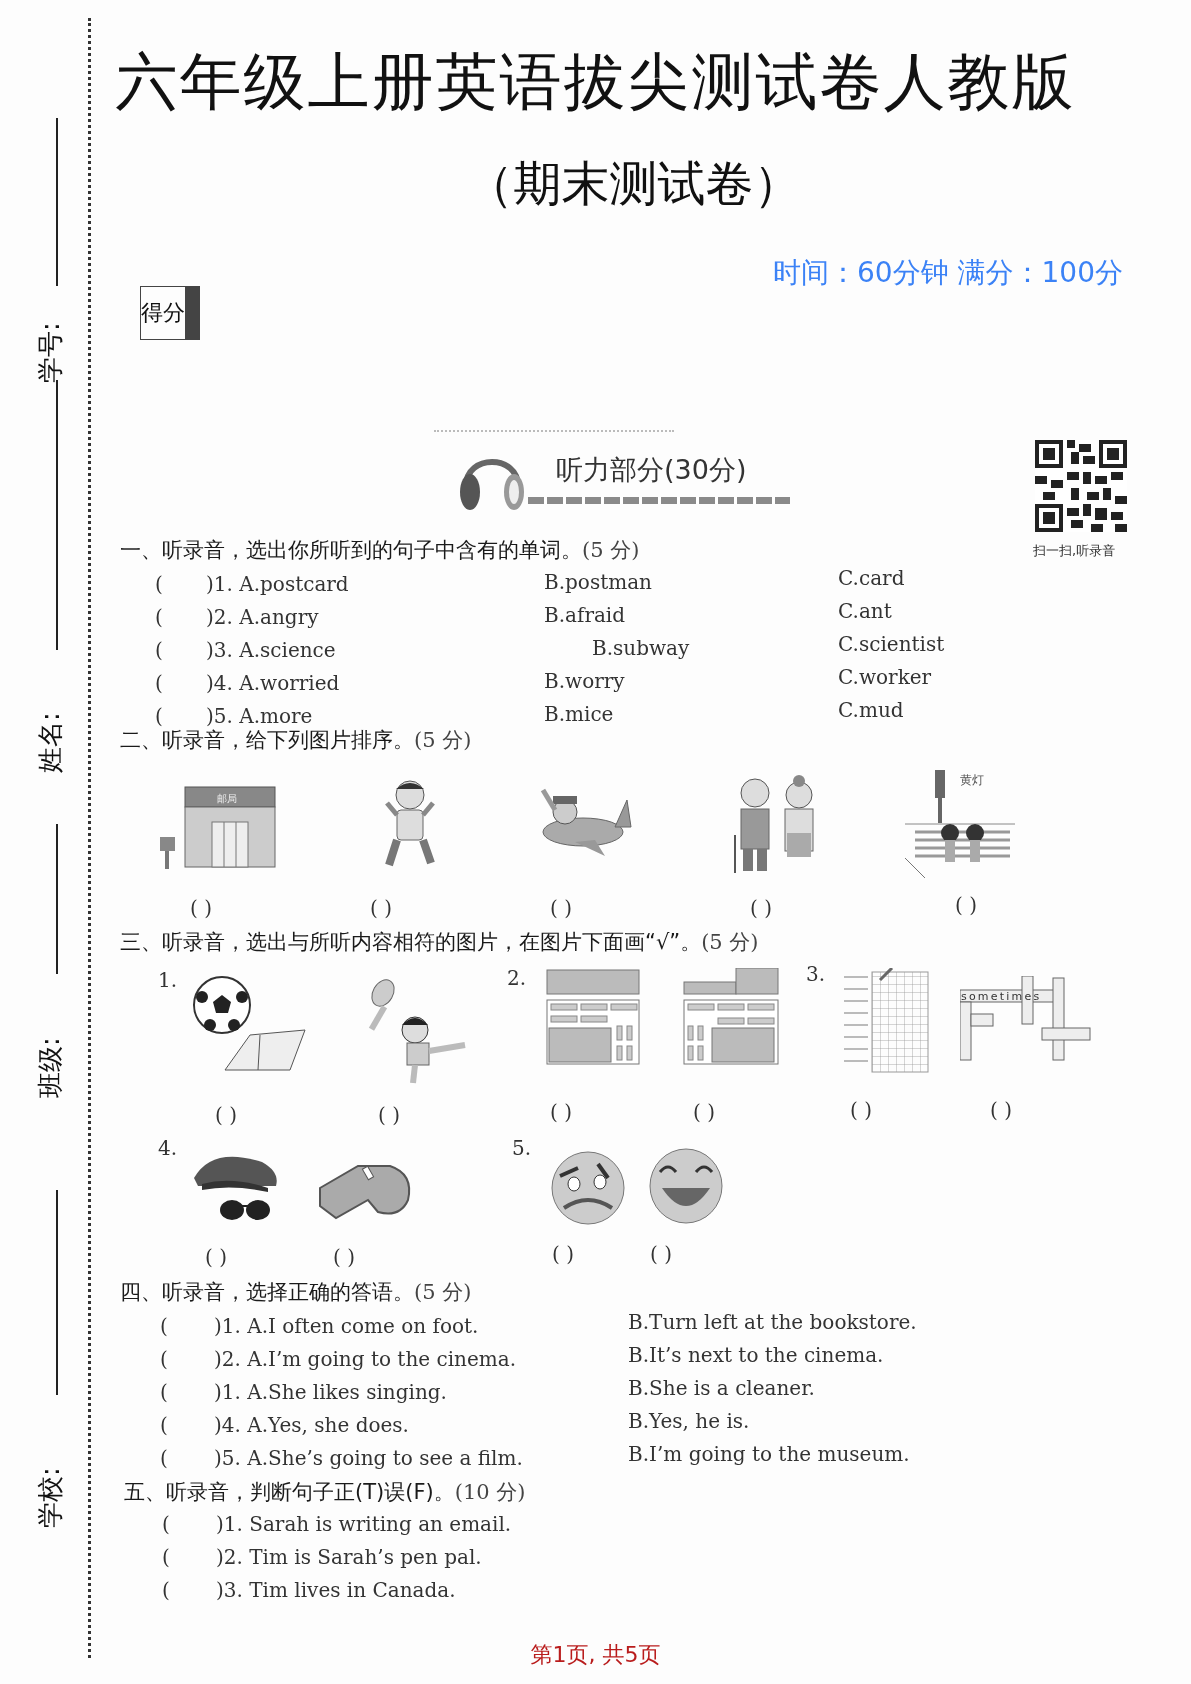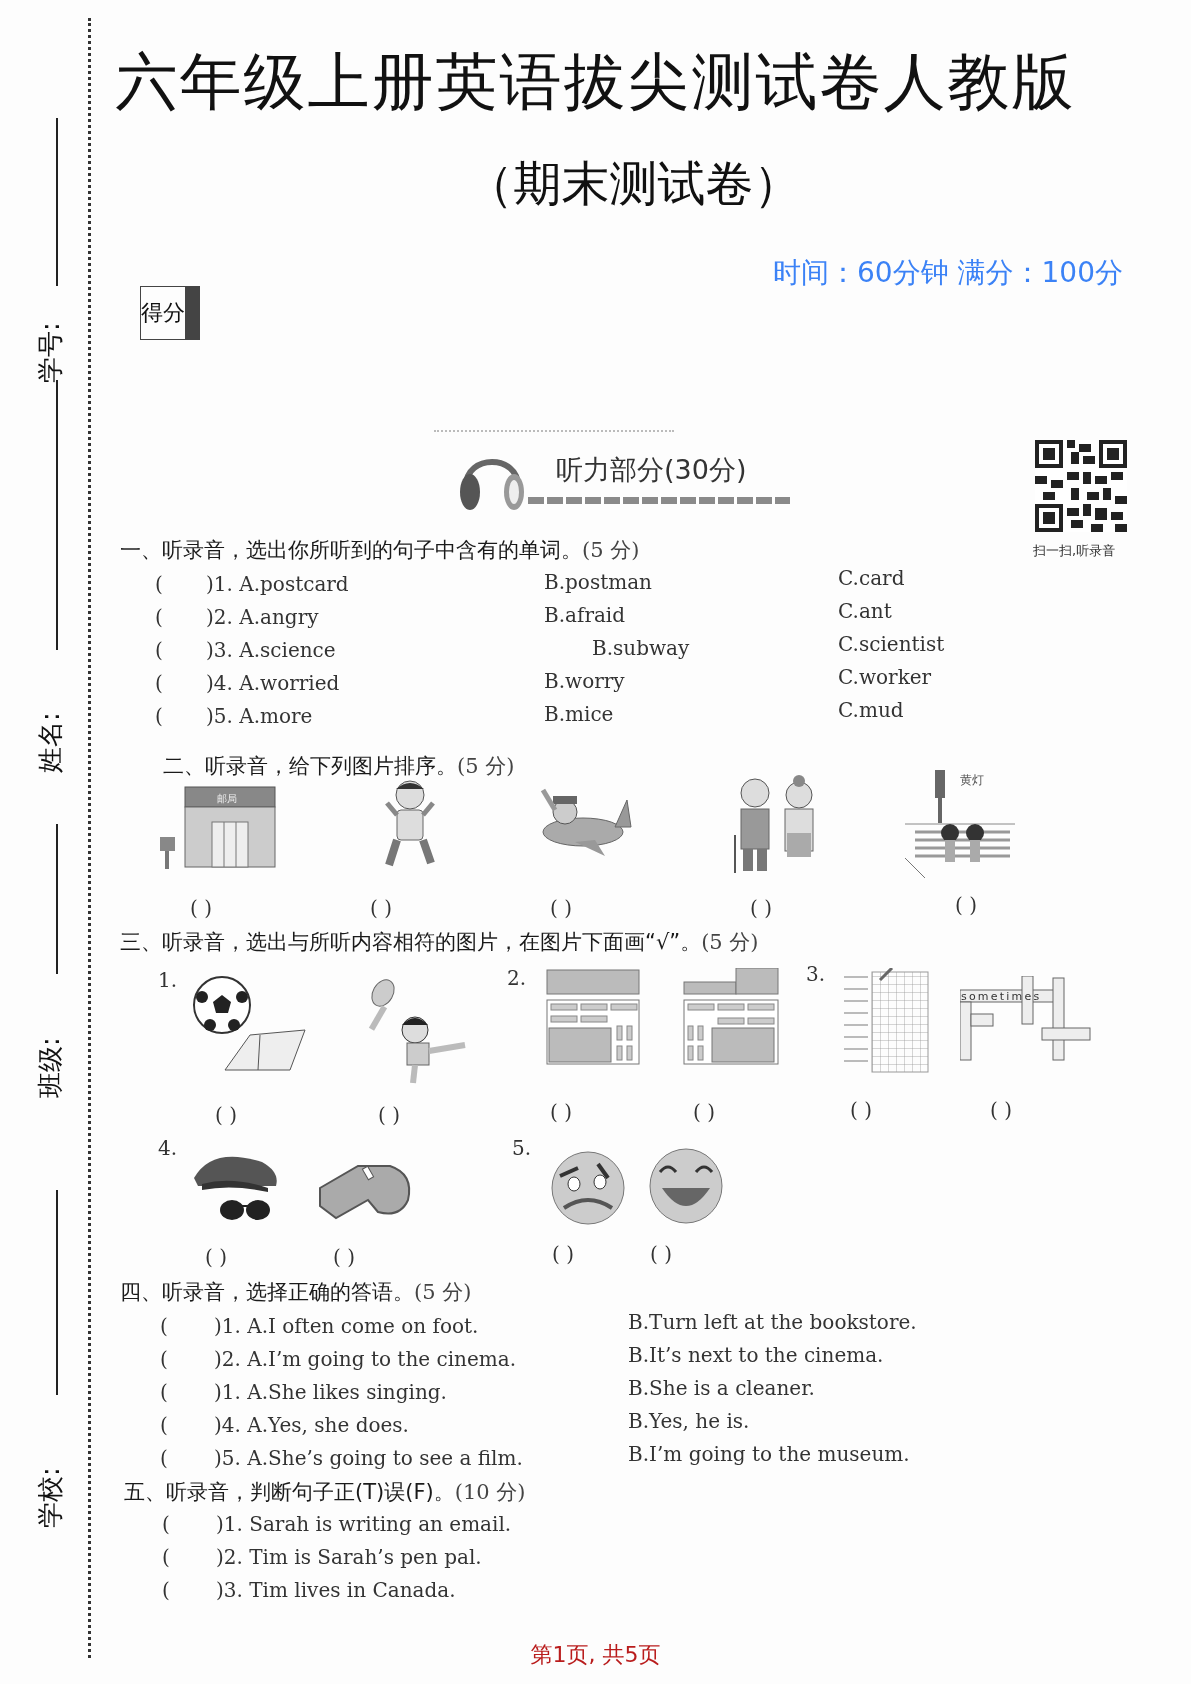--- a/index.html
+++ b/index.html
@@ -146,21 +146,21 @@
   <span class="row" style="left:206px;top:671px;">)4. A.worried</span>
   <span class="row" style="left:544px;top:669px;">B.worry</span>
   <span class="row" style="left:838px;top:665px;">C.worker</span>
 
   <span class="paren" style="left:155px;top:704px;">(</span>
   <span class="row" style="left:206px;top:704px;">)5. A.more</span>
   <span class="row" style="left:544px;top:702px;">B.mice</span>
   <span class="row" style="left:838px;top:698px;">C.mud</span>
 </div>
 
-<div class="sec" style="top:752px;margin-left:43px;">
+<div class="sec" style="top:726px;">
   <span>二、听录音，给下列图片排序。</span><span class="pts">(5 分)</span>
 </div>
 
 <svg class="pic" style="left:155px;top:782px;" width="125" height="90">
   <rect x="30" y="5" width="90" height="20" fill="#888" stroke="#555"></rect>
   <text x="62" y="20" font-size="10" fill="#eee" font-family="DejaVu Sans, sans-serif">邮局</text>
   <rect x="30" y="25" width="90" height="60" fill="#ccc" stroke="#666"></rect>
   <rect x="57" y="40" width="36" height="45" fill="#eee" stroke="#777"></rect>
   <line x1="69" y1="40" x2="69" y2="85" stroke="#777"></line>
     <line x1="81" y1="40" x2="81" y2="85" stroke="#777"></line>

